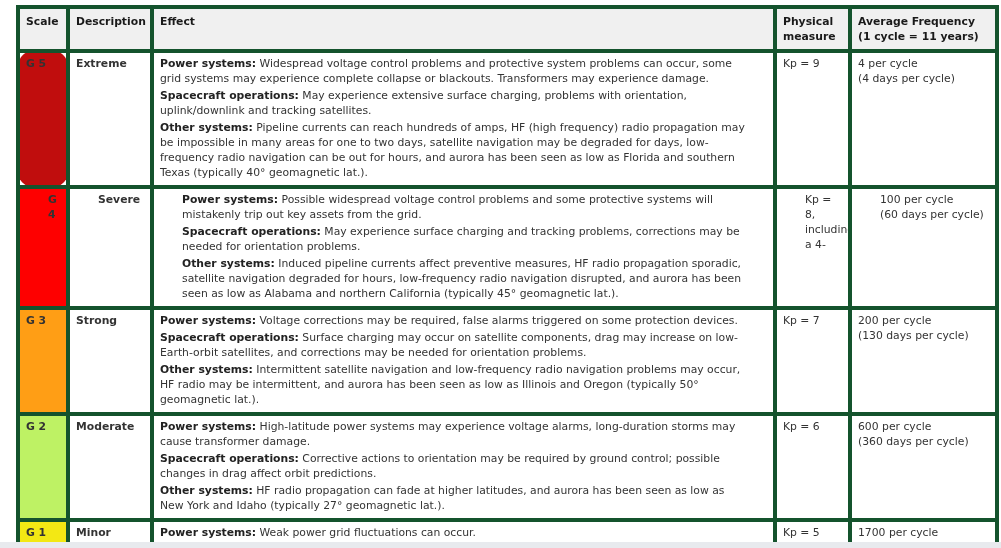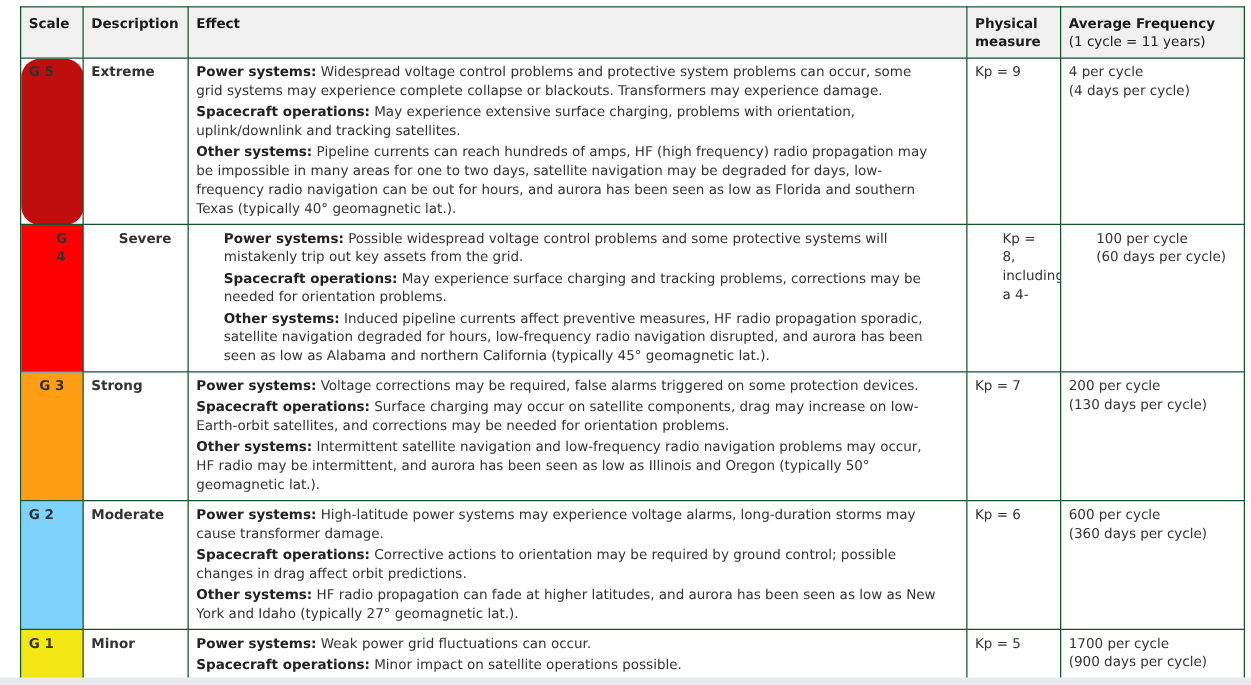--- a/index.html
+++ b/index.html
@@ -17,37 +17,37 @@
     top: 5px;
   }
   table.scale-table {
     border-collapse: collapse;
     table-layout: fixed;
     width: 979px;
     background: #ffffff;
   }
   table.scale-table th,
   table.scale-table td {
-    border: 1px solid #14532d;
+    border: 4px solid #14532d;
     vertical-align: top;
     font-size: 10.8px;
     line-height: 15px;
     color: #333333;
     padding: 3px 6px;
     overflow: hidden;
   }
   table.scale-table th {
     background: #f0f0f0;
     color: #1a1a1a;
     text-align: left;
     font-weight: bold;
     padding: 5px 6px;
   }
   th.freq-header .sub {
-    font-weight: normal;
+    font-weight: bold;
     display: block;
   }
   td.scale-cell {
     font-weight: bold;
     color: #111111;
     padding-left: 9px;
     padding-top: 4px;
   }
   td.desc-cell {
     font-weight: bold;
@@ -126,35 +126,35 @@
           <p><span class="eff-label">Spacecraft operations:</span><span> May experience surface charging and tracking problems, corrections may be needed for orientation problems.</span></p>
           <p><span class="eff-label">Other systems:</span><span> Induced pipeline currents affect preventive measures, HF radio propagation sporadic, satellite navigation degraded for hours, low-frequency radio navigation disrupted, and aurora has been seen as low as Alabama and northern California (typically 45° geomagnetic lat.).</span></p>
         </td>
         <td class="phys-cell">Kp = 8, including a 4-</td>
         <td class="freq-cell">
           <div>100 per cycle</div>
           <div>(60 days per cycle)</div>
         </td>
       </tr>
       <tr class="row-2">
-        <td class="scale-cell" style="background-color: rgb(255, 158, 21); text-align: center;">G 3</td>
+        <td class="scale-cell" style="background-color: rgb(255, 158, 21);">G 3</td>
         <td class="desc-cell">Strong</td>
         <td class="effect-cell">
           <p><span class="eff-label">Power systems:</span><span> Voltage corrections may be required, false alarms triggered on some protection devices.</span></p>
           <p><span class="eff-label">Spacecraft operations:</span><span> Surface charging may occur on satellite components, drag may increase on low-Earth-orbit satellites, and corrections may be needed for orientation problems.</span></p>
           <p><span class="eff-label">Other systems:</span><span> Intermittent satellite navigation and low-frequency radio navigation problems may occur, HF radio may be intermittent, and aurora has been seen as low as Illinois and Oregon (typically 50° geomagnetic lat.).</span></p>
         </td>
         <td class="phys-cell">Kp = 7</td>
         <td class="freq-cell">
           <div>200 per cycle</div>
           <div>(130 days per cycle)</div>
         </td>
       </tr>
       <tr class="row-3">
-        <td class="scale-cell" style="background-color: #7dd3fc;">G 2</td>
+        <td class="scale-cell" style="background-color: #bef264;">G 2</td>
         <td class="desc-cell">Moderate</td>
         <td class="effect-cell">
           <p><span class="eff-label">Power systems:</span><span> High-latitude power systems may experience voltage alarms, long-duration storms may cause transformer damage.</span></p>
           <p><span class="eff-label">Spacecraft operations:</span><span> Corrective actions to orientation may be required by ground control; possible changes in drag affect orbit predictions.</span></p>
           <p><span class="eff-label">Other systems:</span><span> HF radio propagation can fade at higher latitudes, and aurora has been seen as low as New York and Idaho (typically 27° geomagnetic lat.).</span></p>
         </td>
         <td class="phys-cell">Kp = 6</td>
         <td class="freq-cell">
           <div>600 per cycle</div>
           <div>(360 days per cycle)</div>

